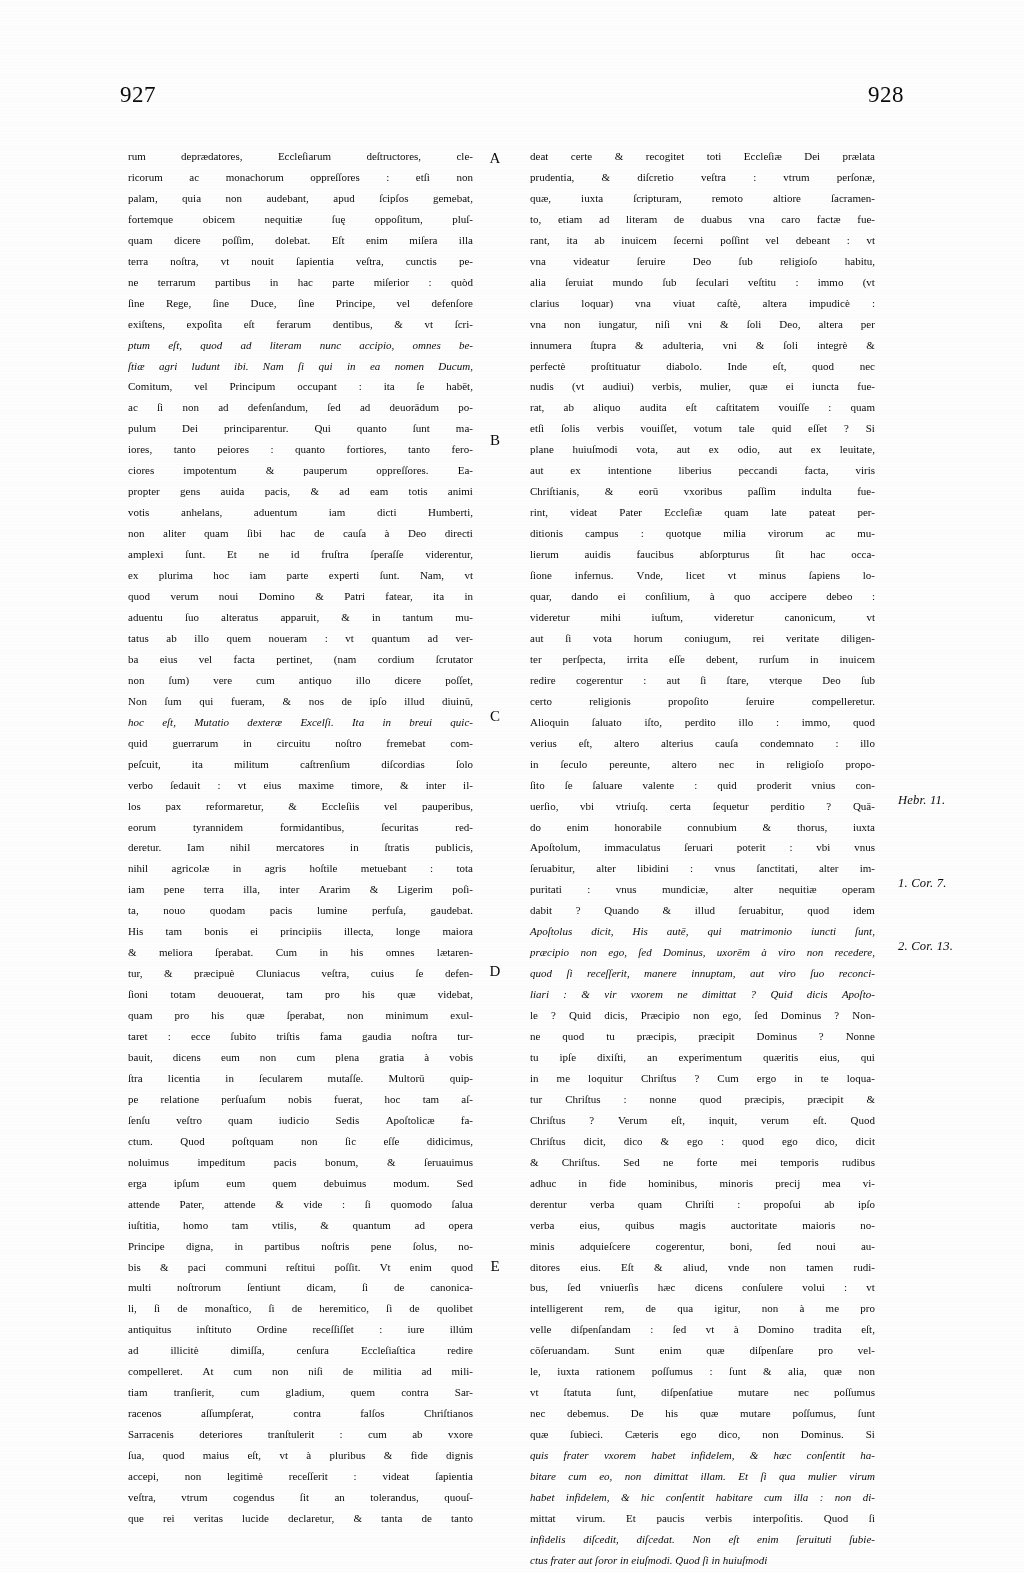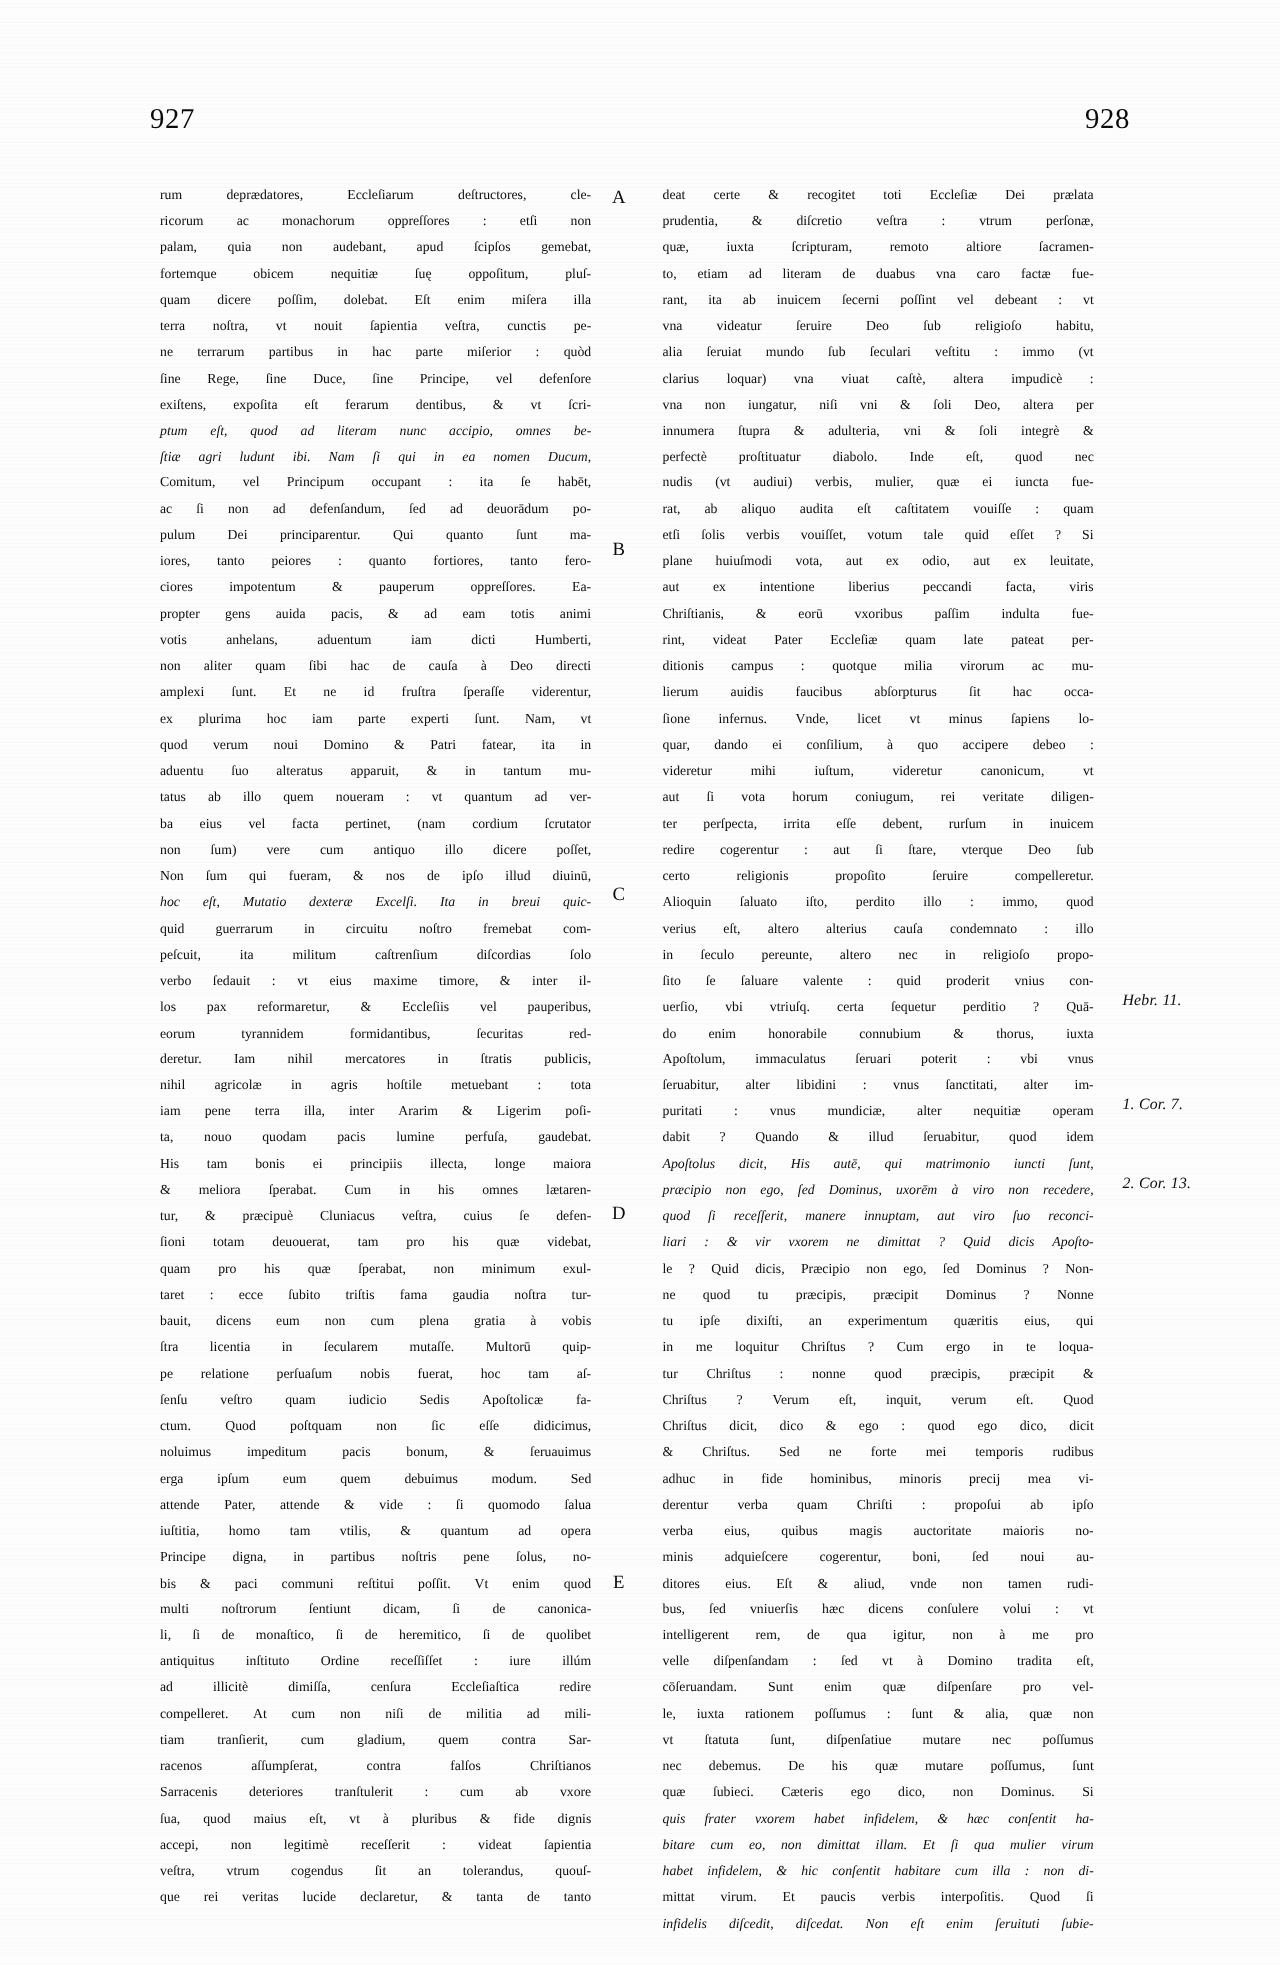--- a/index.html
+++ b/index.html
@@ -1465,20 +1465,21 @@
         <span class="ln j it">
           <span>infidelis</span>
           <span>diſcedit,</span>
           <span>diſcedat.</span>
           <span>Non</span>
           <span>eſt</span>
           <span>enim</span>
           <span>ſeruituti</span>
           <span>ſubie-</span>
         </span>
+        <span class="ln last it">ctus frater aut ſoror in eiuſmodi. Quod ſi in huiuſmodi</span>
       </div>
   </div>
 
   <div class="gutter-letter" style="top:150px">A</div>
   <div class="gutter-letter" style="top:432px">B</div>
   <div class="gutter-letter" style="top:708px">C</div>
   <div class="gutter-letter" style="top:963px">D</div>
   <div class="gutter-letter" style="top:1258px">E</div>
 
   <div class="margin-note" style="top:793px">Hebr. 11.</div>

